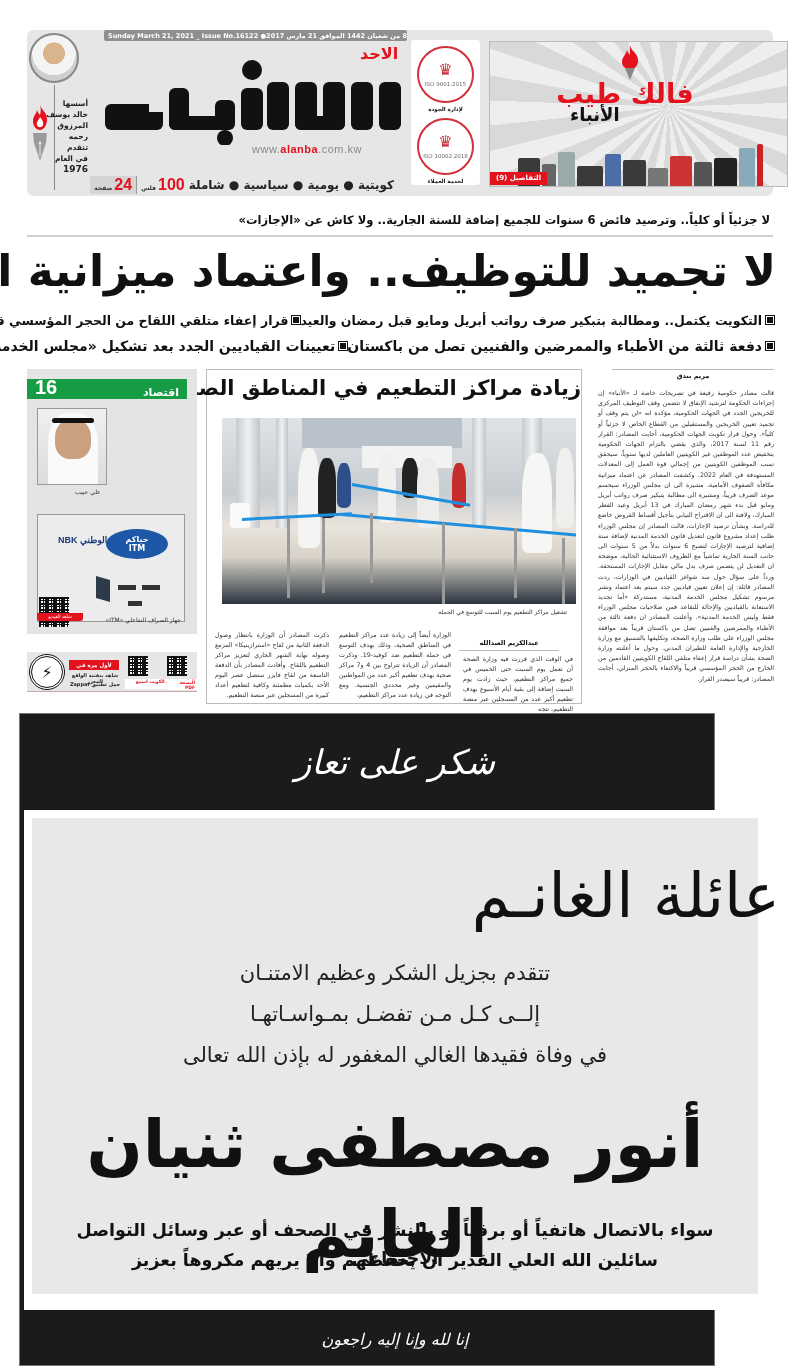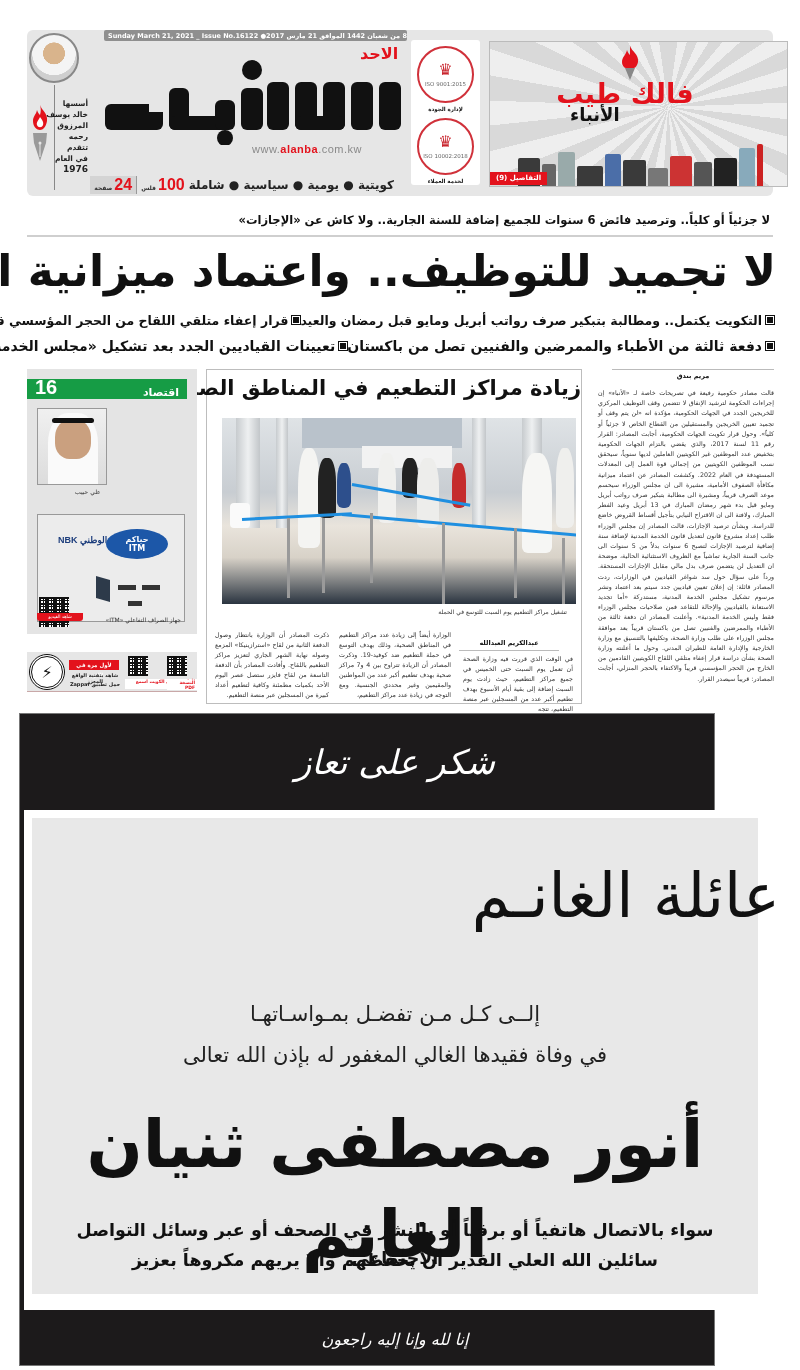--- a/index.html
+++ b/index.html
@@ -321,20 +321,21 @@
   <div class="strip-cap" style="left:98px;top:27px">لأول مرة في الكويت اسمع الأخبار</div>
   <div class="qr strip-qr2"></div>
   <div class="strip-cap" style="left:140px;top:28px">النسخة PDF</div>
 </div>
 
 <div class="ad">
   <div class="ad-calligraphy-top">شكر على تعاز</div>
   <div class="ad-panel">
     <div class="ad-inner">
       <div class="ad-family">عائلة الغانـم</div>
+      <div class="ad-line" style="top:140px">تتقدم بجزيل الشكر وعظيم الامتنـان</div>
       <div class="ad-line" style="top:181px">إلــى كـل مـن تفضـل بمـواسـاتهـا</div>
       <div class="ad-line" style="top:222px">في وفاة فقيدها الغالي المغفور له بإذن الله تعالى</div>
       <div class="ad-name">أنور مصطفى ثنيان الغانم</div>
       <div class="ad-line-bold" style="top:398px">سواء بالاتصال هاتفياً أو برقياً أو بالنشر في الصحف أو عبر وسائل التواصل الاجتماعي</div>
       <div class="ad-line-bold" style="top:428px">سائلين الله العلي القدير أن يحفظهم وألا يريهم مكروهاً بعزيز</div>
     </div>
   </div>
   <div class="ad-calligraphy-bottom">إنا لله وإنا إليه راجعون</div>
 </div>
 

